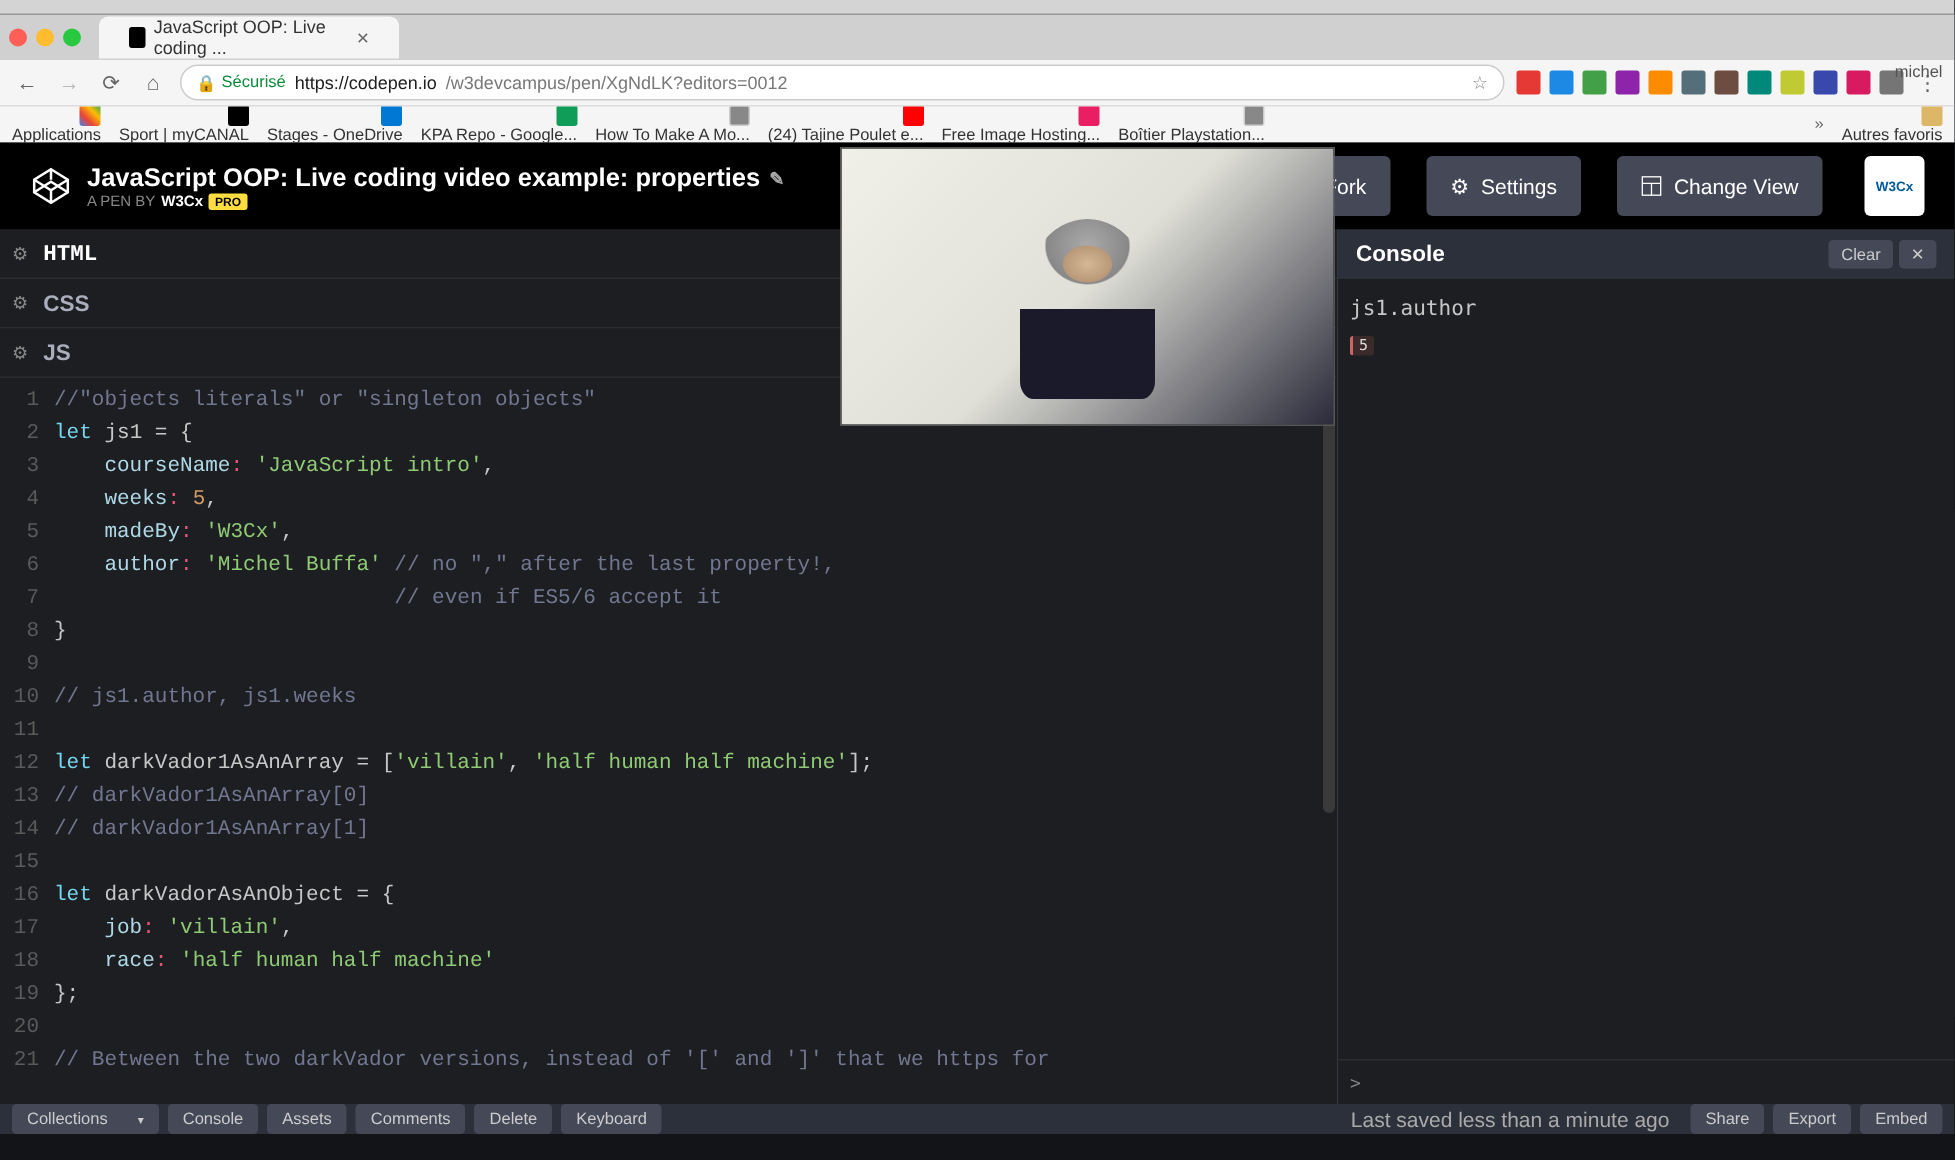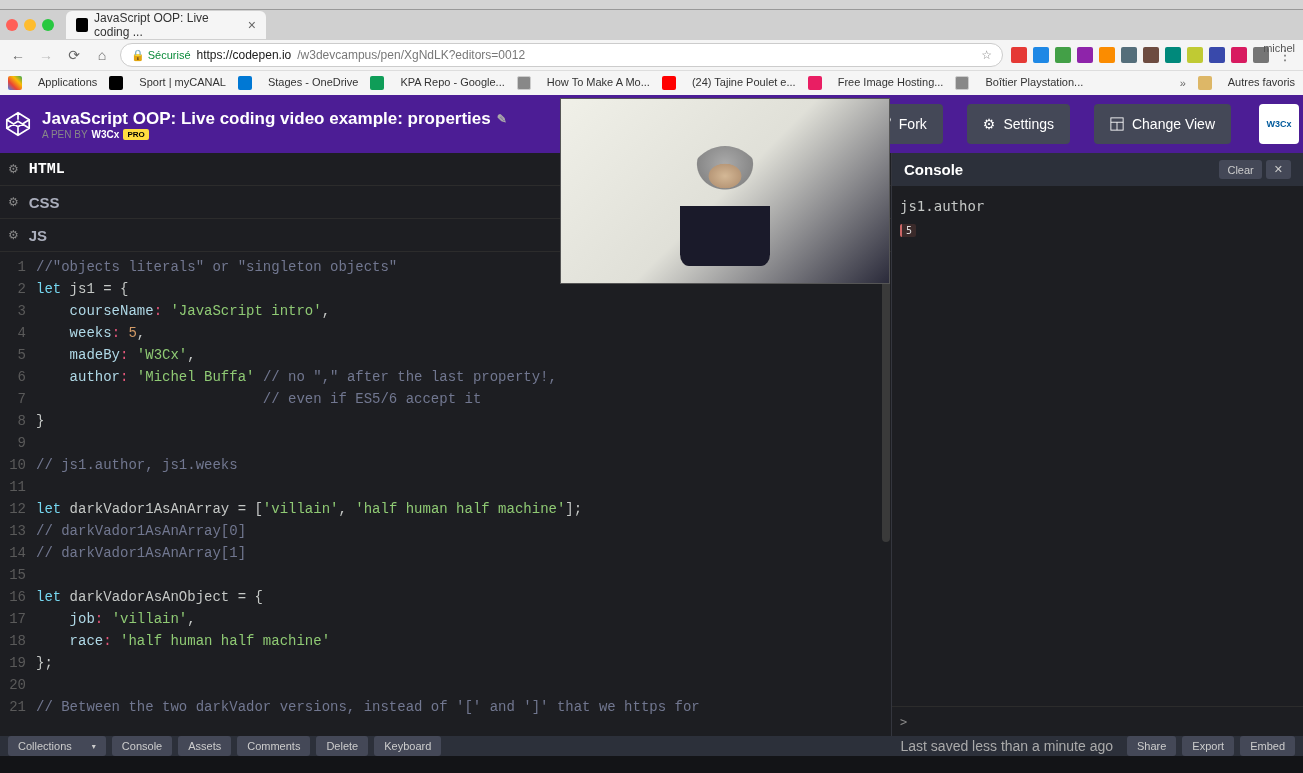--- a/index.html
+++ b/index.html
@@ -9,41 +9,41 @@
 .macos-menubar { height: 10px; background: #d4d4d4; border-bottom: 1px solid #999; display: flex; align-items: center; padding: 0 8px; font-size: 9px; color: #333; overflow: hidden; }
 
 
 .browser-chrome { background: #e8e8e8; height: 85px; }
 .tab-bar { display: flex; align-items: center; height: 30px; padding-left: 6px; background: #d0d0d0; }
 .traffic-lights { display: flex; gap: 6px; margin-right: 12px; }
 .traffic-light { width: 12px; height: 12px; border-radius: 50%; }
 .tl-red { background: #ff5f57; }
 .tl-yellow { background: #febc2e; }
 .tl-green { background: #28c840; }
-.tab { display: flex; align-items: center; background: #f5f5f5; height: 28px; padding: 0 10px; border-radius: 6px 6px 0 0; font-size: 12px; color: #333; gap: 6px; max-width: 200px; }
+.tab { display: flex; align-items: center; background: #f5f5f5; height: 28px; padding: 0 20px; border-radius: 6px 6px 0 0; font-size: 12px; color: #333; gap: 6px; max-width: 200px; }
 .tab-favicon { width: 14px; height: 14px; background: #000; border-radius: 2px; }
 .tab-close { color: #666; font-size: 14px; margin-left: 4px; cursor: pointer; }
 .new-tab { color: #666; font-size: 16px; margin-left: 8px; }
 .address-bar-row { display: flex; align-items: center; height: 30px; padding: 0 8px; background: #f5f5f5; gap: 8px; }
 .nav-icon { color: #666; font-size: 14px; width: 20px; text-align: center; cursor: pointer; }
 .nav-icon.disabled { color: #bbb; cursor: default; }
 .address-box { flex: 1; display: flex; align-items: center; background: #fff; border: 1px solid #ccc; border-radius: 14px; height: 24px; padding: 0 10px; font-size: 12px; color: #333; gap: 6px; }
 .url-secure { color: #0a8b3a; font-size: 11px; display: flex; align-items: center; gap: 3px; }
 .url-host { color: #202020; }
 .url-path { color: #787878; }
 .star-icon { color: #888; margin-left: auto; }
 .ext-icons { display: flex; gap: 6px; }
 .ext-icon { width: 16px; height: 16px; border-radius: 2px; }
 .bookmarks-bar { display: flex; align-items: center; height: 25px; padding: 0 8px; background: #f5f5f5; border-top: 1px solid #ddd; font-size: 11px; color: #333; gap: 12px; overflow: hidden; }
-.bookmark { display: flex; align-items: flex-start; gap: 16px; white-space: nowrap; cursor: pointer; }
+.bookmark { display: flex; align-items: flex-end; gap: 0; white-space: nowrap; cursor: pointer; flex-direction: column; }
 .bm-icon { width: 14px; height: 14px; border-radius: 2px; }
 .user-chip { position: absolute; top: 42px; right: 8px; font-size: 11px; color: #555; }
 
 
-.codepen-header { height: 58px; background: #4c1d95; display: flex; align-items: center; padding: 0 4px; color: #fff; }
+.codepen-header { height: 58px; background: #000000; display: flex; align-items: center; padding: 0 20px; color: #fff; }
 .cp-logo { width: 28px; height: 28px; margin-right: 10px; }
 .cp-title-block { display: flex; flex-direction: column; }
 .cp-title { font-size: 17px; font-weight: 600; display: flex; align-items: center; gap: 6px; }
 .cp-edit-icon { font-size: 12px; color: #aaa; cursor: pointer; }
 .cp-subtitle { font-size: 10px; color: #888; display: flex; align-items: center; gap: 4px; }
 .cp-subtitle .w3cx { color: #fff; font-weight: 600; }
 .cp-pro { background: #ffdd40; color: #000; font-size: 8px; font-weight: 700; padding: 1px 4px; border-radius: 2px; }
 .cp-header-actions { margin-left: auto; display: flex; gap: 24px; }
 .cp-btn { background: #444857; color: #fff; border: none; height: 40px; padding: 0 16px; border-radius: 4px; font-size: 14px; display: flex; align-items: center; gap: 8px; cursor: pointer; }
 .cp-avatar { width: 40px; height: 40px; background: #fff; border-radius: 4px; display: flex; align-items: center; justify-content: center; margin-left: 4px; }

